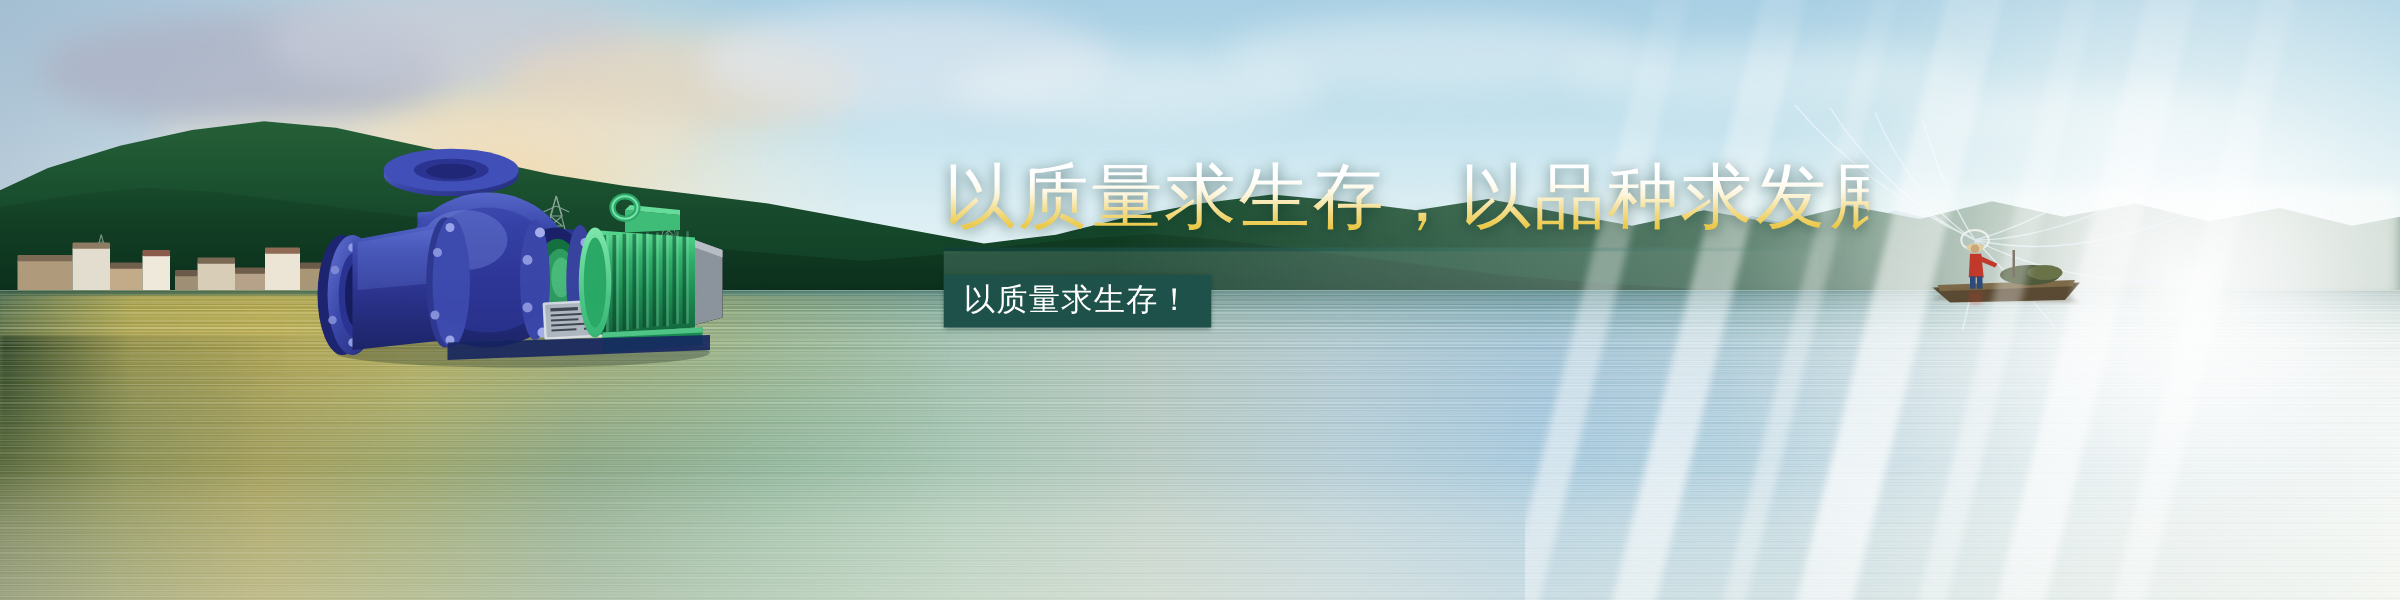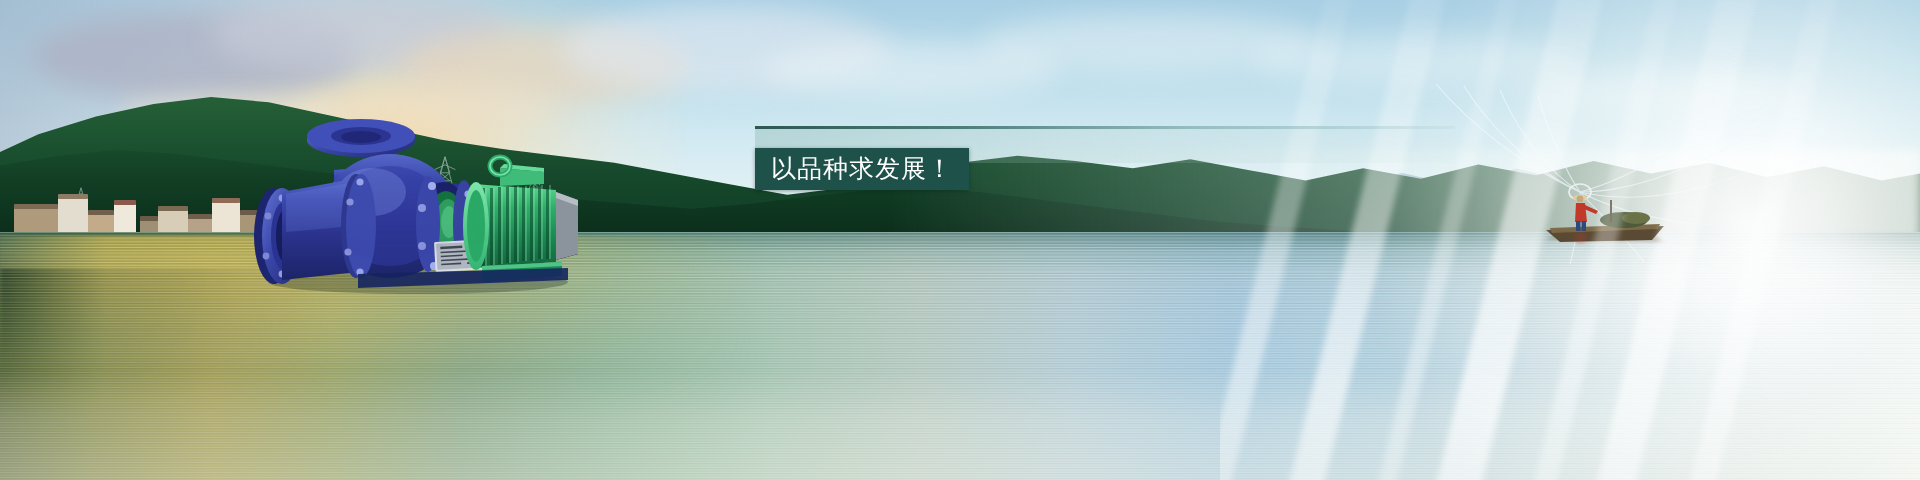--- a/index.html
+++ b/index.html
@@ -580,18 +580,19 @@
       <ellipse cx="152" cy="120" rx="68" ry="62" fill="#2b338d" opacity="0.85"></ellipse>
       <path d="M44,96 L44,184 L120,176 L120,82 Z" fill="#2b338d" opacity="0.85"></path>
       <ellipse cx="44" cy="140" rx="20" ry="48" fill="#3a47a8" opacity="0.85"></ellipse>
       <path d="M236,88 L236,172 L318,166 L318,94 Z" fill="#1d8a52" opacity="0.9"></path>
       <path d="M186,86 L186,172 L226,168 L226,88 Z" fill="#2b3490" opacity="0.85"></path>
       <path d="M244,170 L244,186 L324,180 L324,166 Z" fill="#1a8a53" opacity="0.9"></path>
     </svg>
   </div>
 
   <div class="copy">
+    <div class="headline">以质量求生存，以品种求发展</div>
     <div class="divider"></div>
     <div class="sub-band"></div>
-    <div class="badge">以品种求发展！</div>
+    <div class="badge">以质量求生存！</div>
   </div>
 
 </div>
 
 </body></html>

